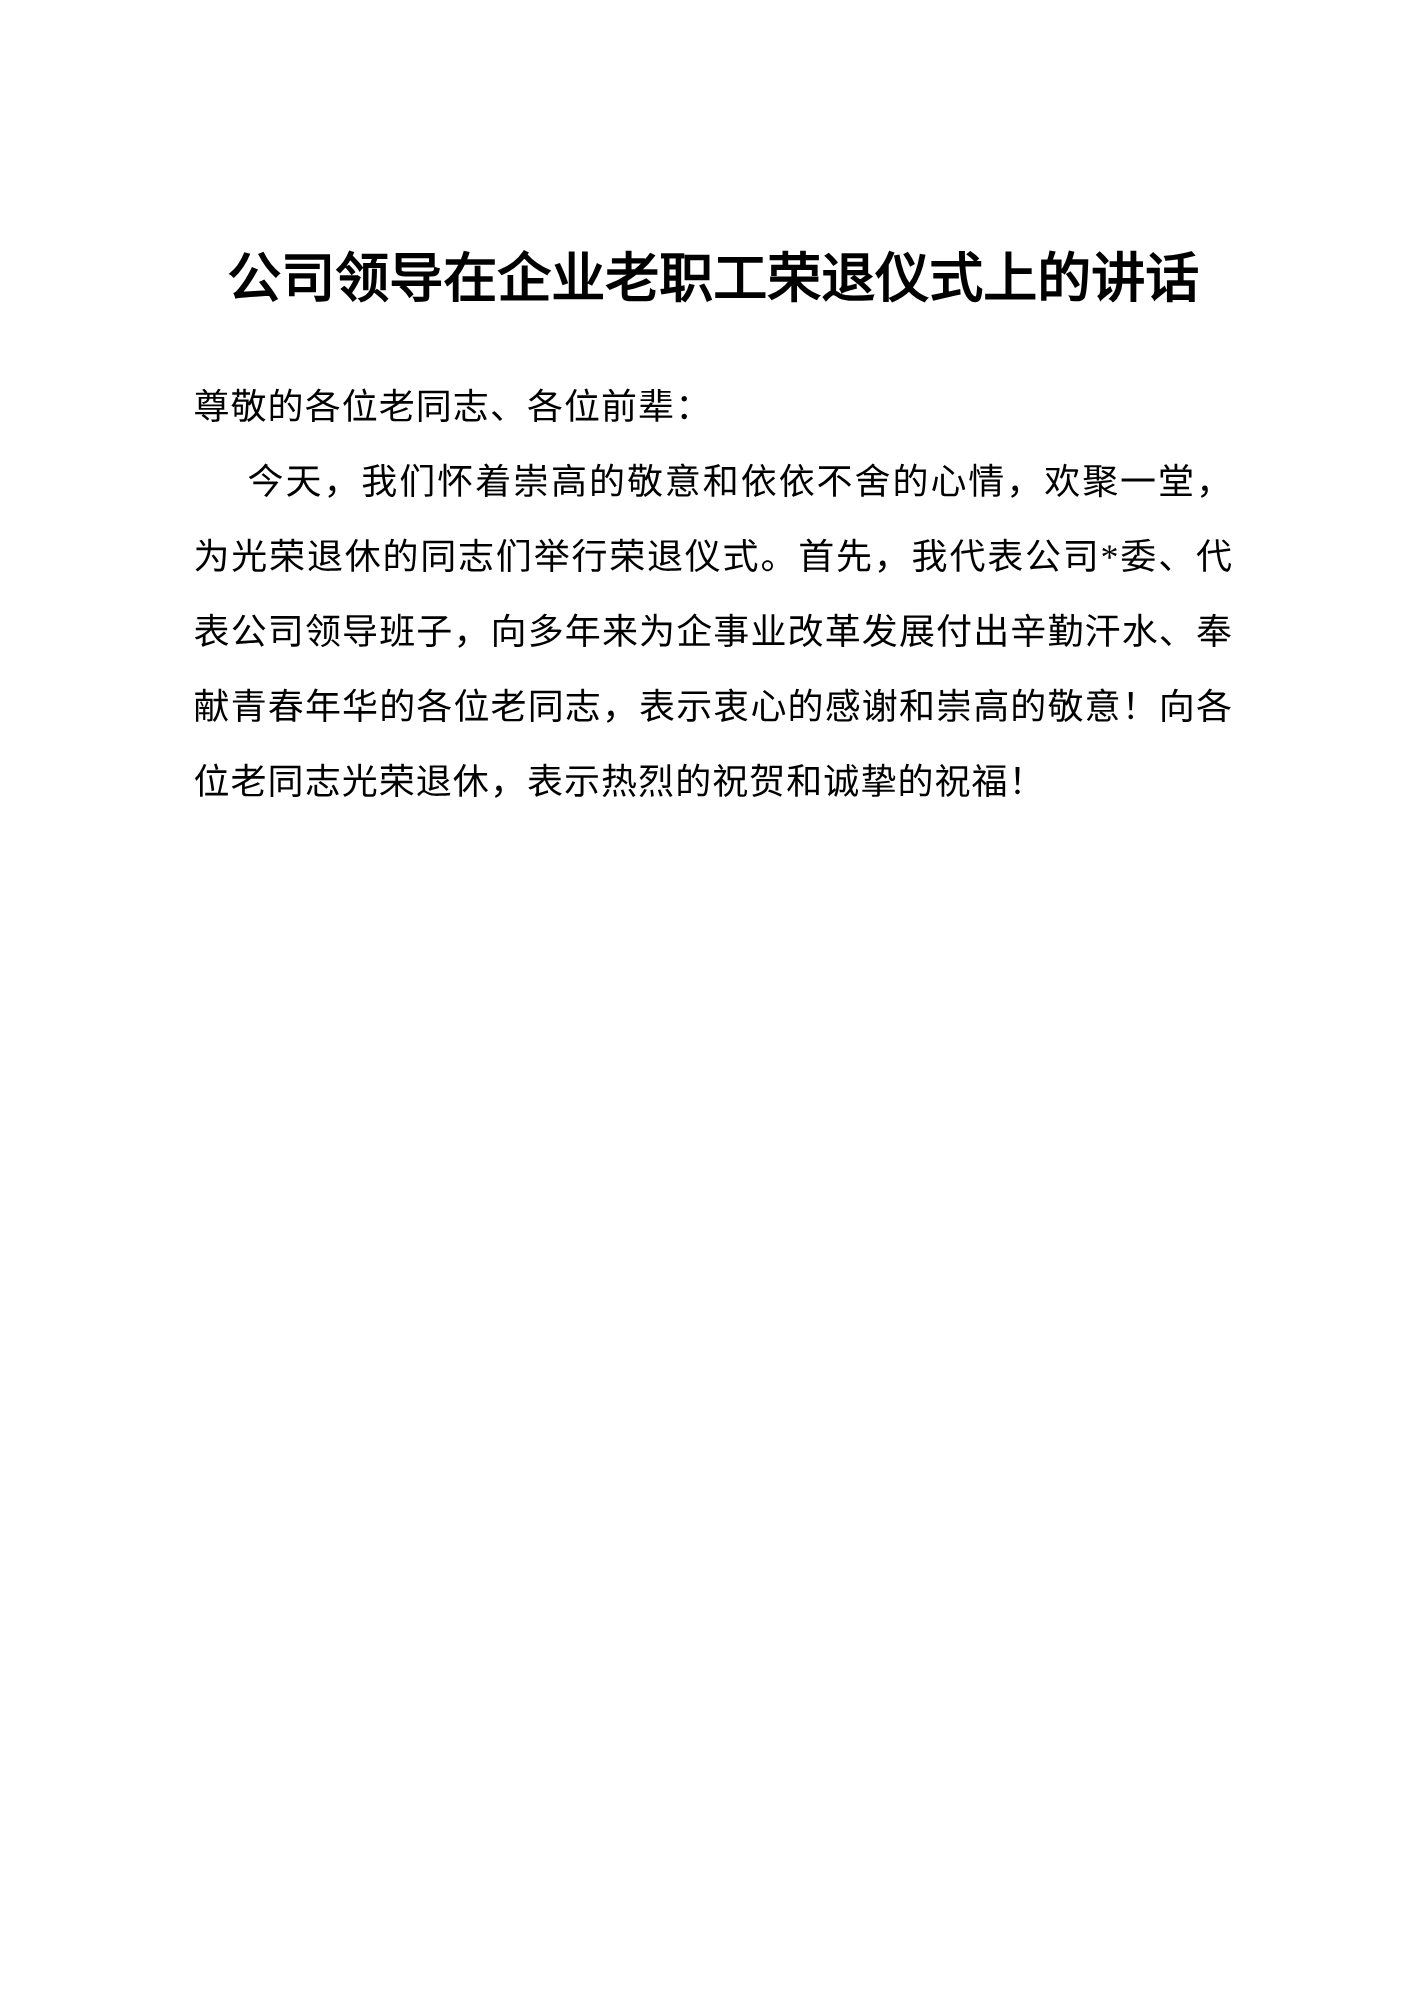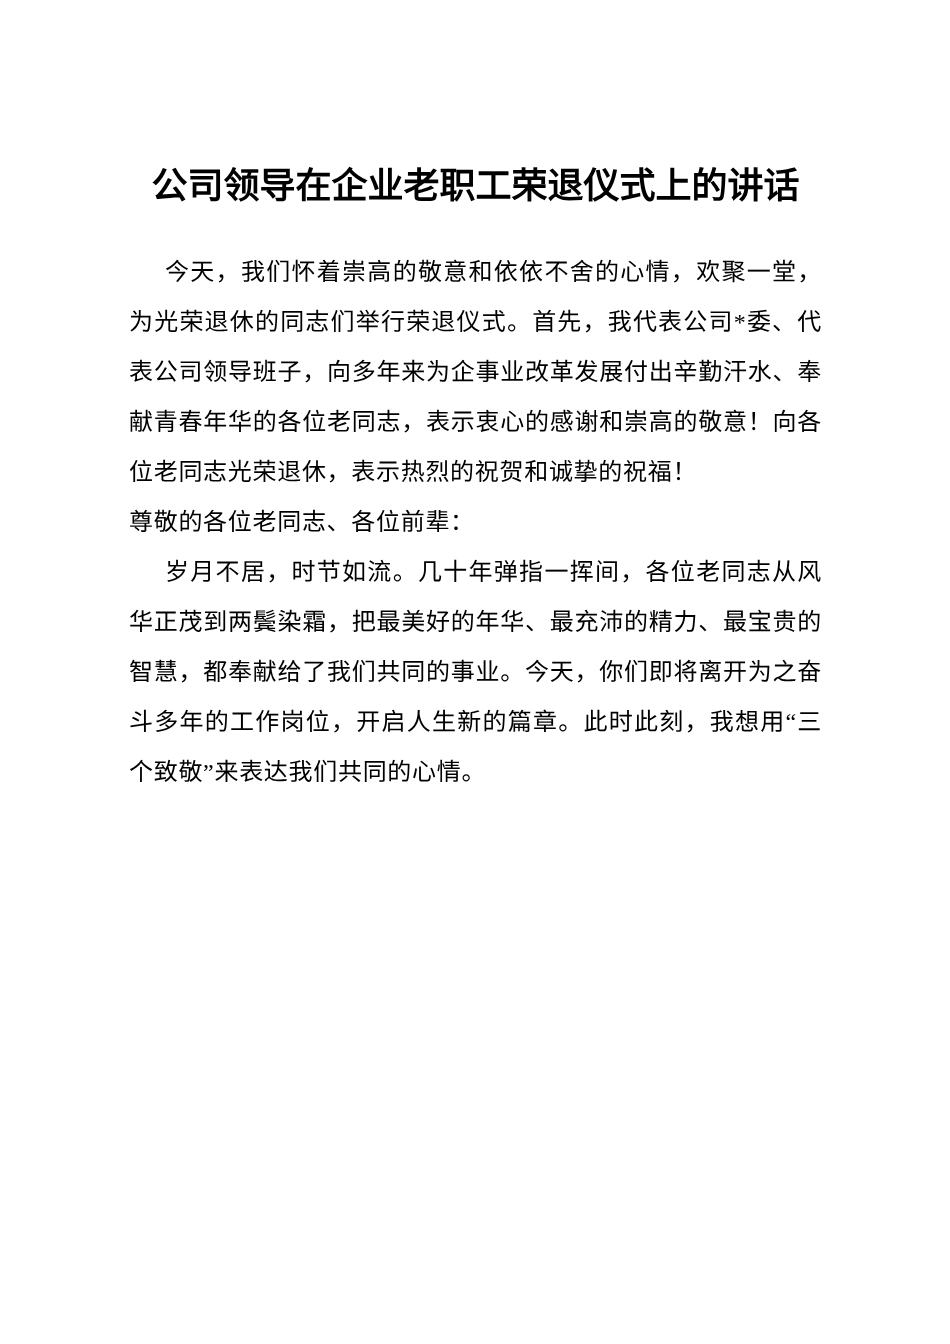--- a/index.html
+++ b/index.html
@@ -50,22 +50,21 @@
     text-indent: 36px;
   }
 </style>
 </head>
 <body>
 
 <div class="page">
 
   <h1 class="doc-title">公司领导在企业老职工荣退仪式上的讲话</h1>
 
+  <p class="body-par">尊敬的各位老同志、各位前辈：</p>
+
   <p class="body-par indent">今天，我们怀着崇高的敬意和依依不舍的心情，欢聚一堂，为光荣退休的同志们举行荣退仪式。首先，我代表公司*委、代表公司领导班子，向多年来为企事业改革发展付出辛勤汗水、奉献青春年华的各位老同志，表示衷心的感谢和崇高的敬意！向各位老同志光荣退休，表示热烈的祝贺和诚挚的祝福！</p>
 
-  <p class="body-par">尊敬的各位老同志、各位前辈：</p>
-
-  <p class="body-par indent">岁月不居，时节如流。几十年弹指一挥间，各位老同志从风华正茂到两鬓染霜，把最美好的年华、最充沛的精力、最宝贵的智慧，都奉献给了我们共同的事业。今天，你们即将离开为之奋斗多年的工作岗位，开启人生新的篇章。此时此刻，我想用“三个致敬”来表达我们共同的心情。</p>
 
 
 
 
 </div>
 
 </body></html>

